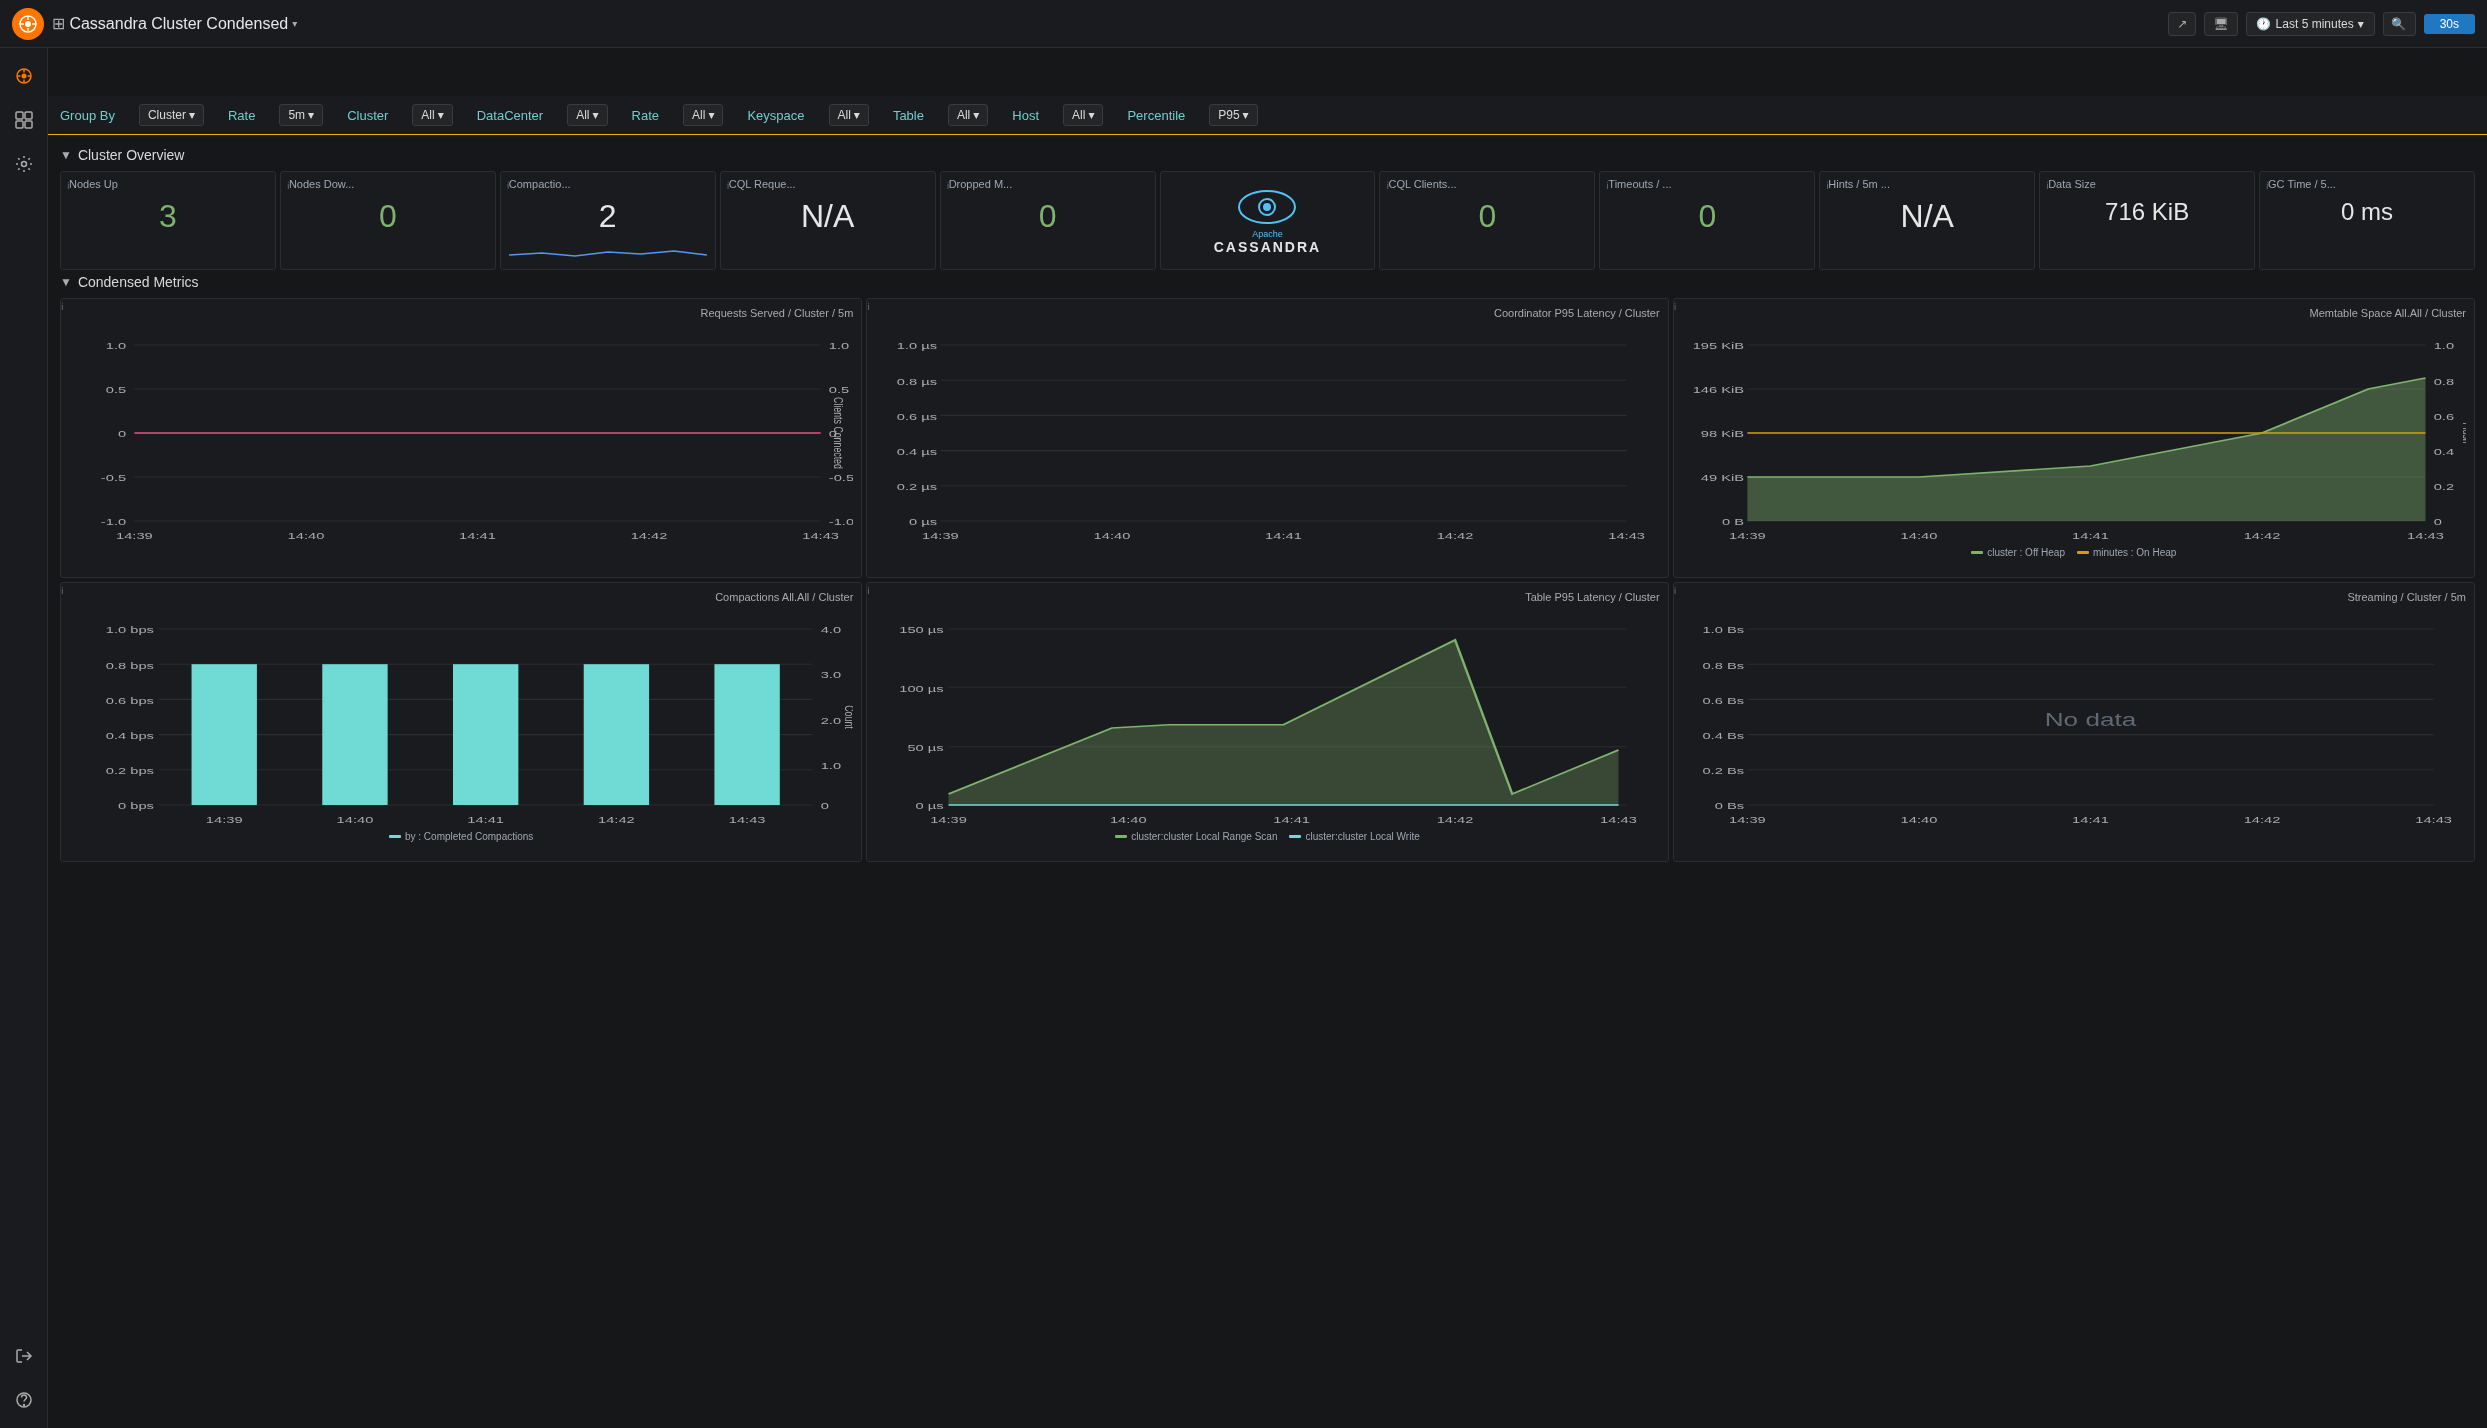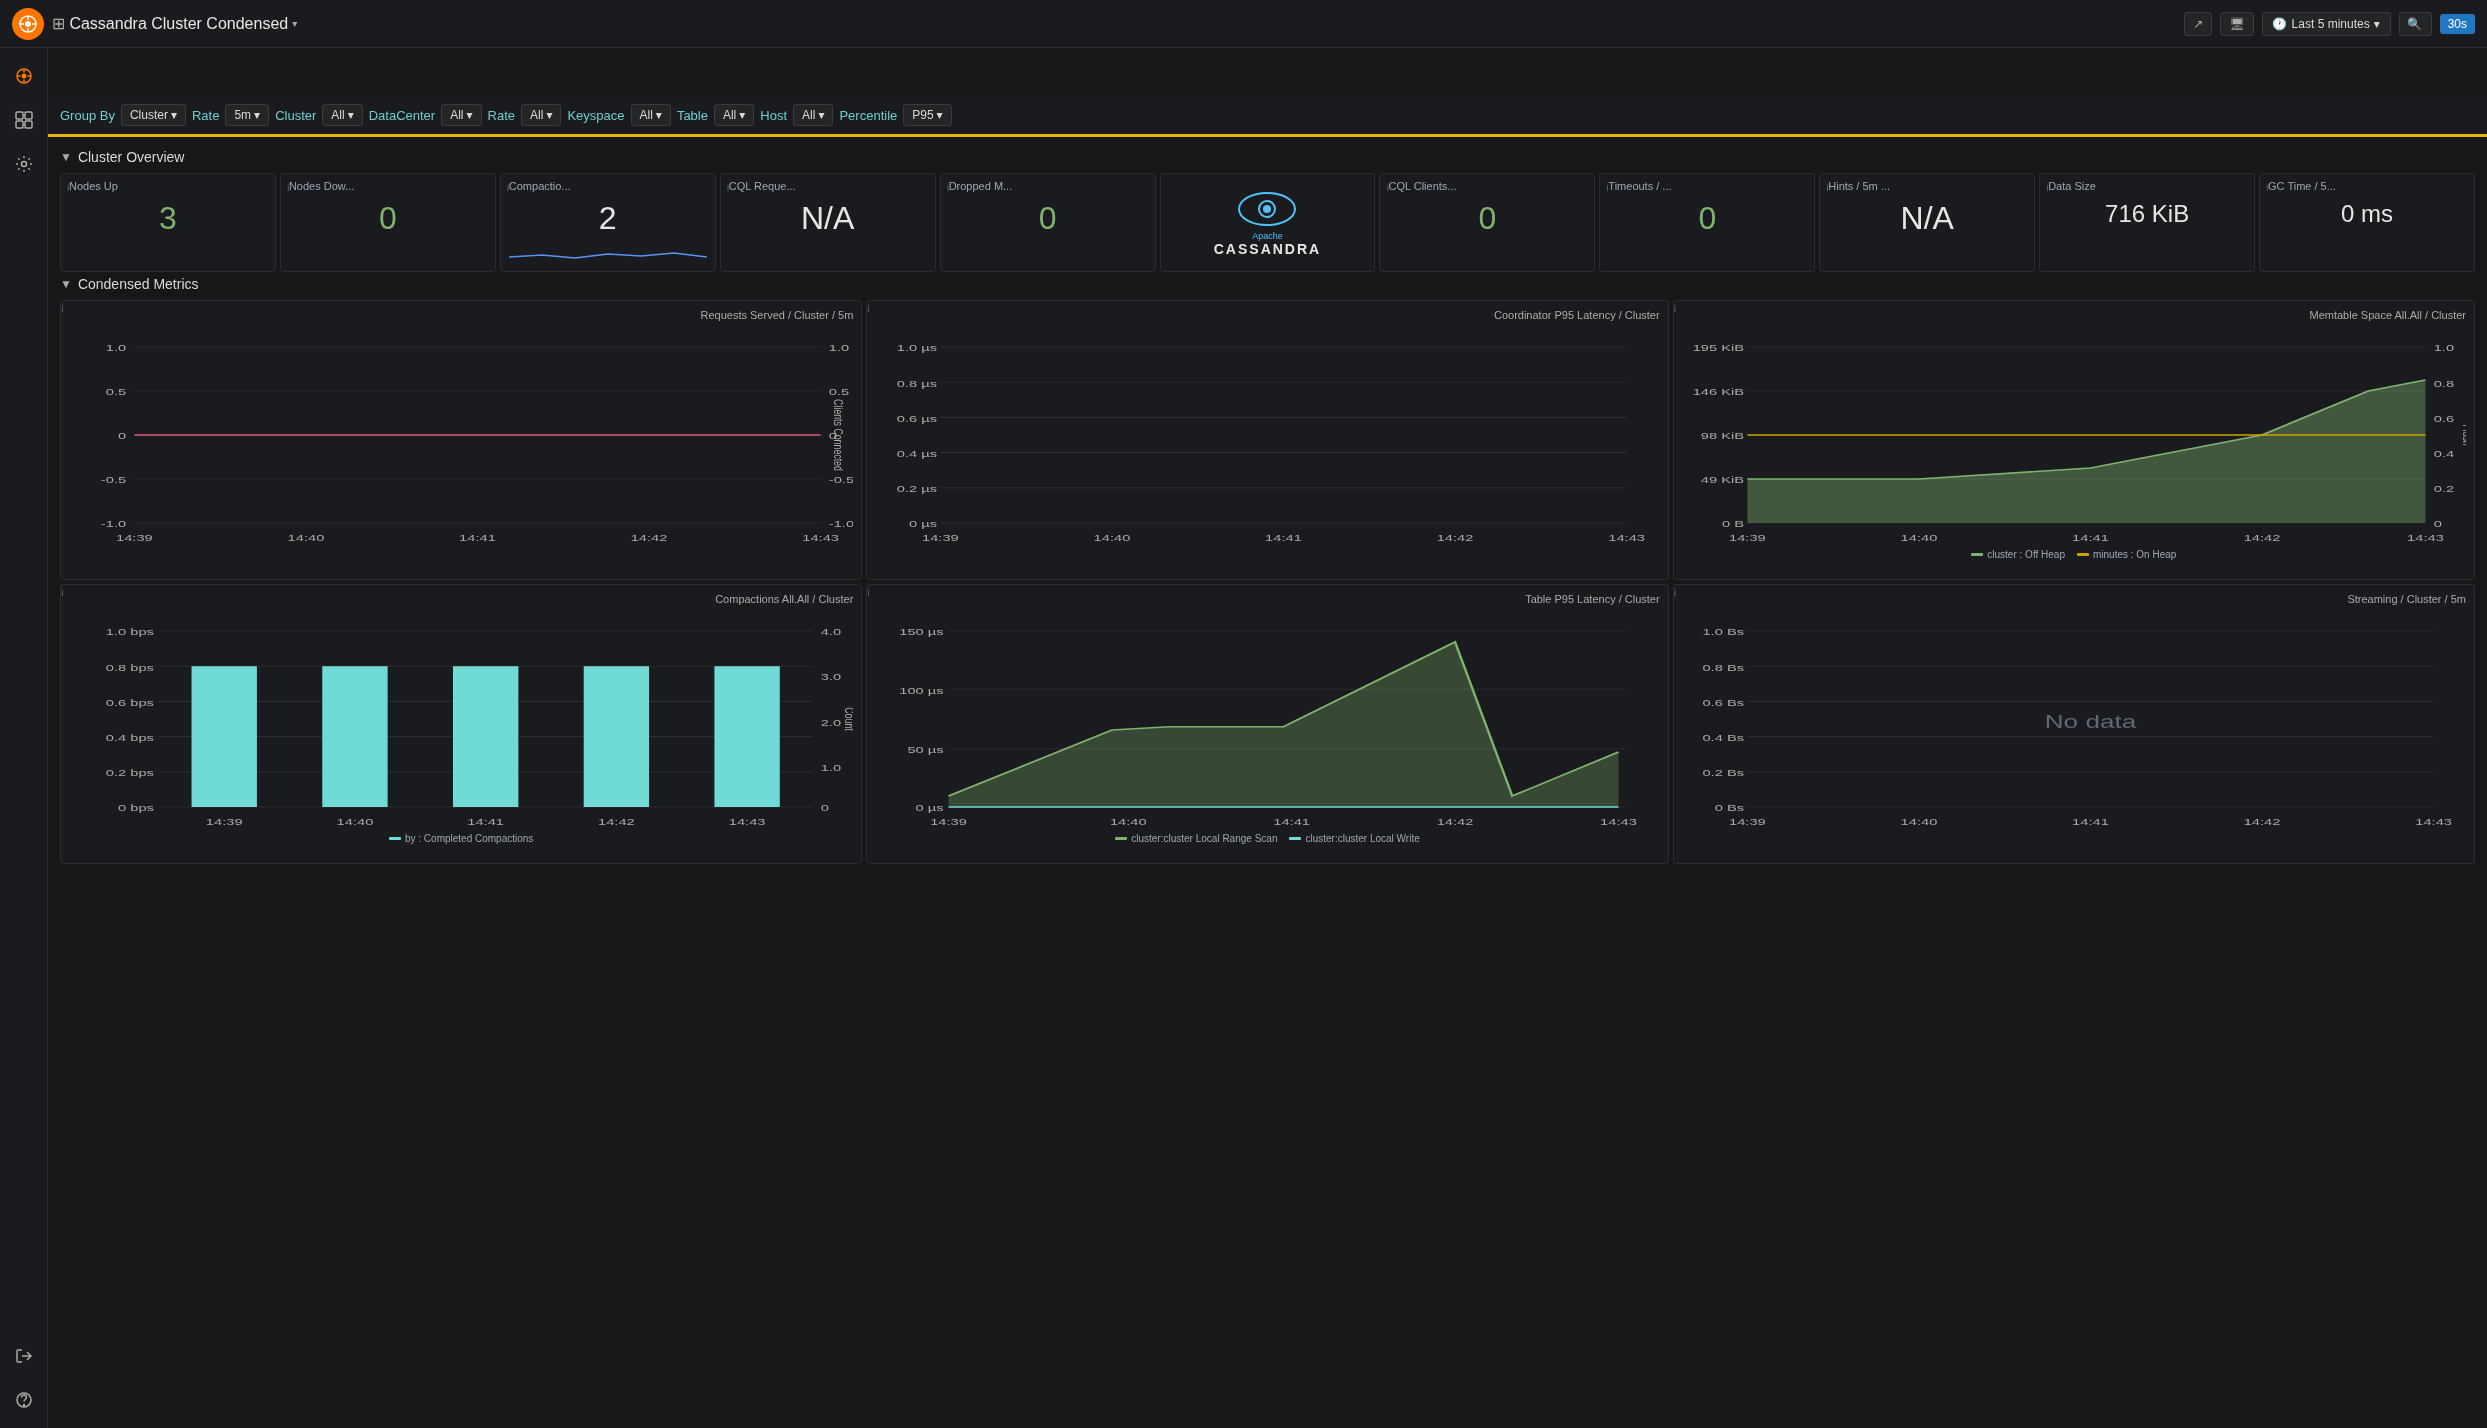--- a/index.html
+++ b/index.html
@@ -21,42 +21,42 @@
       border-radius: 50%;
       display: flex; align-items: center; justify-content: center;
       font-size: 18px; color: white; font-weight: bold; flex-shrink: 0;
     }
     .dashboard-title-area { display: flex; align-items: center; gap: 4px; flex: 1; }
     .dashboard-title { font-size: 16px; color: #e6e6e6; font-weight: 500; }
     .dropdown-arrow { color: #aaa; font-size: 10px; }
     .nav-right { display: flex; align-items: center; gap: 8px; margin-left: auto; }
     .nav-btn { background: #242527; border: 1px solid #3a3b3d; color: #aaa; padding: 4px 8px; border-radius: 3px; cursor: pointer; font-size: 12px; display: flex; align-items: center; gap: 4px; }
     .time-range-btn { background: #242527; border: 1px solid #3a3b3d; color: #d8d9da; padding: 4px 10px; border-radius: 3px; cursor: pointer; font-size: 12px; display: flex; align-items: center; gap: 4px; }
-    .refresh-badge { background: #1f78c1; color: white; padding: 3px 8px; border-radius: 3px; font-size: 12px; }
+    .refresh-badge { background: #1f78c1; color: white; padding: 3px 16px; border-radius: 3px; font-size: 12px; }
 
     
     .sidebar {
       position: fixed; left: 0; top: 48px; bottom: 0;
       width: 48px; background: #1a1b1e;
       border-right: 1px solid #2c2d30;
       display: flex; flex-direction: column; align-items: center;
       padding: 8px 0; gap: 4px; z-index: 10;
     }
     .sidebar-item { width: 40px; height: 40px; display: flex; align-items: center; justify-content: center; border-radius: 3px; cursor: pointer; color: #aaa; font-size: 18px; }
     .sidebar-bottom { margin-top: auto; }
 
     
     .main { margin-left: 48px; margin-top: 48px; height: calc(100vh - 48px); overflow-y: auto; }
 
     
     .toolbar {
       background: #1a1b1e;
       padding: 8px 12px;
-      display: flex; align-items: center; gap: 6px;
-      border-bottom: 3px solid #eab308; flex-wrap: wrap;
+      display: flex; align-items: center; gap: 24px;
+      border-bottom: 1px solid #eab308; flex-wrap: wrap;
     }
     .filter-label { color: #6ecece; font-size: 13px; font-weight: 500; }
     .filter-btn { background: #242527; border: 1px solid #3a3b3d; color: #d8d9da; padding: 3px 8px; border-radius: 3px; cursor: pointer; font-size: 12px; display: flex; align-items: center; gap: 3px; }
 
     
     .content { padding: 8px 12px; }
 
     
     .section-header { display: flex; align-items: center; gap: 6px; margin-bottom: 8px; margin-top: 4px; }
     .section-collapse { color: #aaa; cursor: pointer; font-size: 12px; }

